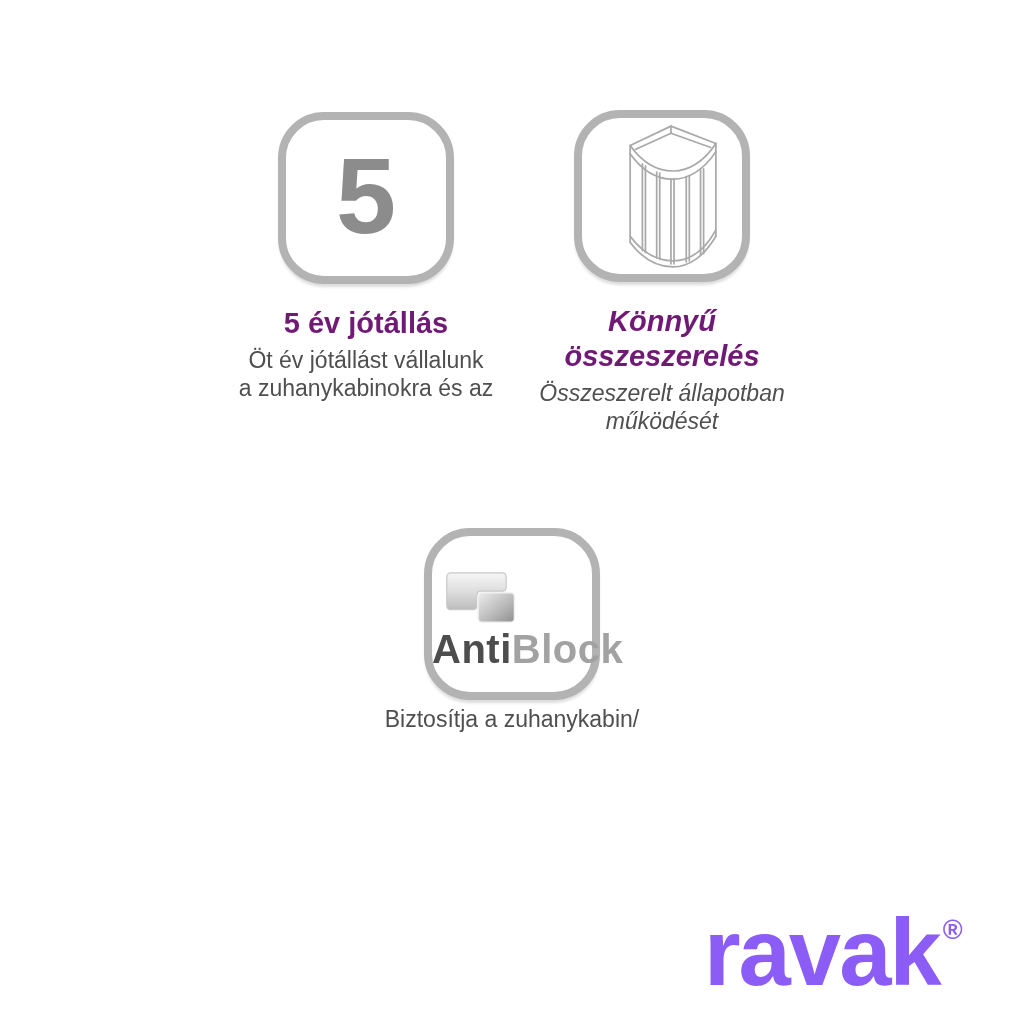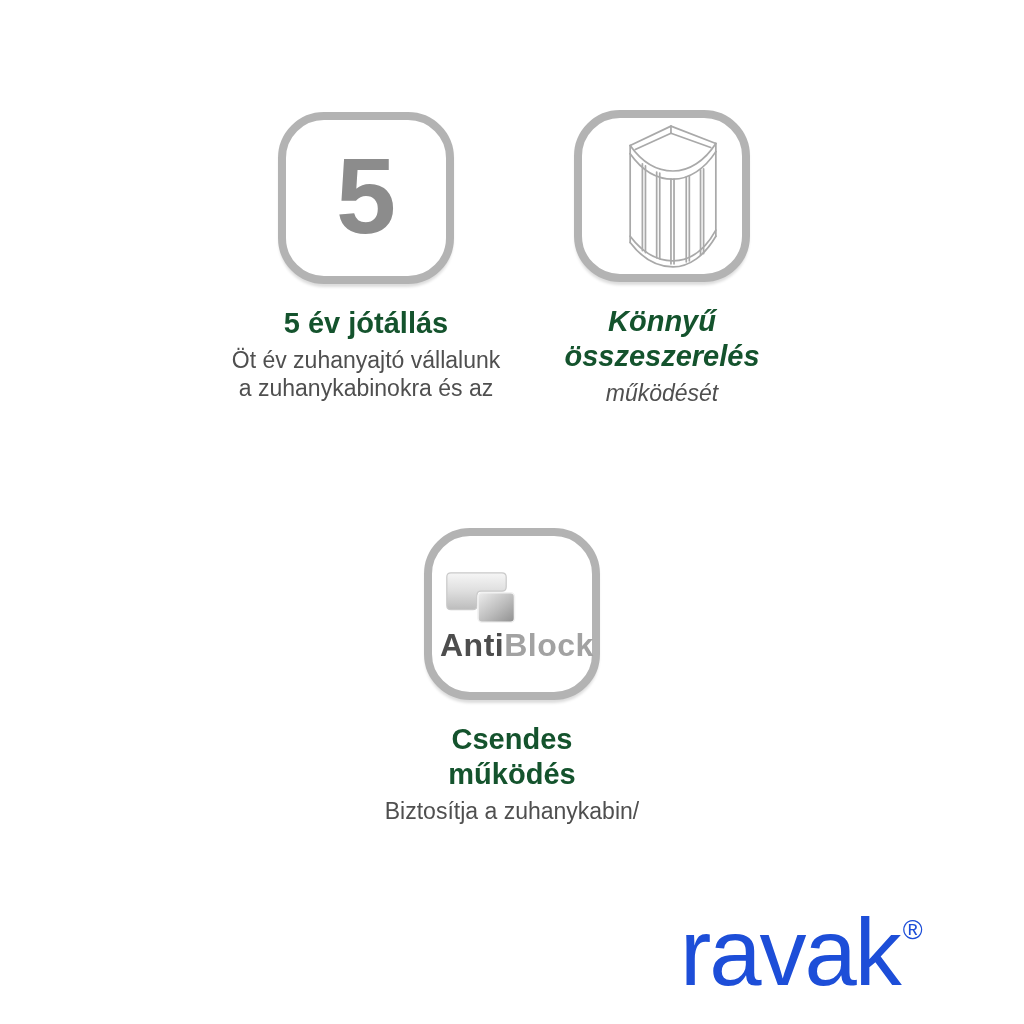--- a/index.html
+++ b/index.html
@@ -26,63 +26,63 @@
   }
   .num {
     font-size:108px; font-weight:bold; color:#8c8c8c;
     line-height:1; transform:translateY(-2px);
   }
   .shower-svg { margin-left:22px; }
 
   .icon-inner { position:relative; width:100%; height:100%; }
   .ab-squares { position:absolute; left:14px; top:36px; }
   .ab-text {
-    position:absolute; left:8px; right:0; top:91px;
-    font-size:32px; font-weight:bold; letter-spacing:0.5px;
+    position:absolute; left:0; right:0; top:91px;
+    font-size:40px; font-weight:bold; letter-spacing:0.5px;
     white-space:nowrap; text-align:center;
   }
   .ab-dark  { color:#4d4d4d; }
   .ab-light { color:#a2a2a2; }
 
   .title {
     margin:22px 0 0 0;
-    font-size:29px; font-weight:bold; color:#14532d;
+    font-size:29px; font-weight:bold; color:#701a75;
     line-height:35px;
   }
   .desc {
     margin:5px 0 0 0;
     font-size:23px; font-weight:normal; color:#4f4f4f;
     line-height:28px;
   }
   .tl, .dl { display:block; }
 
   .brand-logo {
-    position:absolute; left:680px; top:906px;
-    color:#1d4ed8; font-weight:normal; font-size:94px;
+    position:absolute; left:704px; top:906px;
+    color:#8b5cf6; font-weight:bold; font-size:94px;
     letter-spacing:-2px; line-height:1; white-space:nowrap;
   }
   .brand-logo .reg {
     font-size:27px; letter-spacing:0;
     position:relative; top:-46px; margin-left:3px;
   }
 </style>
 </head>
 <body>
 
 <div>
 
   <section class="feature" id="feature-warranty">
     <div class="icon-box">
       <div class="num">5</div>
     </div>
     <h2 class="title">
       <span class="tl">5 év jótállás</span>
     </h2>
     <p class="desc">
-      <span class="dl">Öt év zuhanyajtó vállalunk</span>
+      <span class="dl">Öt év jótállást vállalunk</span>
       <span class="dl">a zuhanykabinokra és az</span>
     </p>
   </section>
 
   <section class="feature" id="feature-assembly">
     <div class="icon-box">
       <svg class="shower-svg" width="102" height="149" viewBox="0 0 100 146">
         <g fill="none" stroke="#a9a9a9" stroke-width="1.7" stroke-linejoin="round" stroke-linecap="round">
           <path d="M48,4 L8,23"></path>
           <path d="M48,4 L92,21"></path>
@@ -108,20 +108,21 @@
           <path d="M8,112 C20,128 34,136 50,136 C66,136 81,126 92,106"></path>
           <path d="M8,118 C20,134 34,142 50,142 C66,142 81,131 92,112"></path>
         </g>
       </svg>
     </div>
     <h2 class="title">
       <span class="tl">Könnyű</span>
       <span class="tl">összeszerelés</span>
     </h2>
     <p class="desc">
+      <span class="dl">Összeszerelt állapotban</span>
       <span class="dl">működését</span>
     </p>
   </section>
 
   <section class="feature" id="feature-quiet">
     <div class="icon-box">
       <div class="icon-inner">
         <svg class="ab-squares" width="70" height="51" viewBox="0 0 70 51">
           <defs>
             <linearGradient id="gL" x1="0" y1="0" x2="0" y2="1">
@@ -136,24 +137,20 @@
             </linearGradient>
           </defs>
           <path d="M5,0.8 H56 Q60.2,0.8 60.2,5 V15 Q60.2,19.2 56,19.2 H35 Q31,19.2 31,23.2 V33.5 Q31,37.7 26.8,37.7 H5 Q0.8,37.7 0.8,33.5 V5 Q0.8,0.8 5,0.8 Z" fill="url(#gL)" stroke="#c9c9c9" stroke-width="1.2"></path>
           <rect x="32" y="20.8" width="36.5" height="29.4" rx="4" fill="url(#gS)" stroke="#f2f2f2" stroke-width="1.6"></rect>
         </svg>
         <div class="ab-text">
           <span class="ab-dark">Anti</span><span class="ab-light">Block</span>
         </div>
       </div>
     </div>
-    <h2 class="title">
-      <span class="tl">Csendes</span>
-      <span class="tl">működés</span>
-    </h2>
     <p class="desc">
       <span class="dl">Biztosítja a zuhanykabin/</span>
     </p>
   </section>
 
   <div class="brand-logo">
     <span>ravak</span><span class="reg">®</span>
   </div>
 
 </div>

